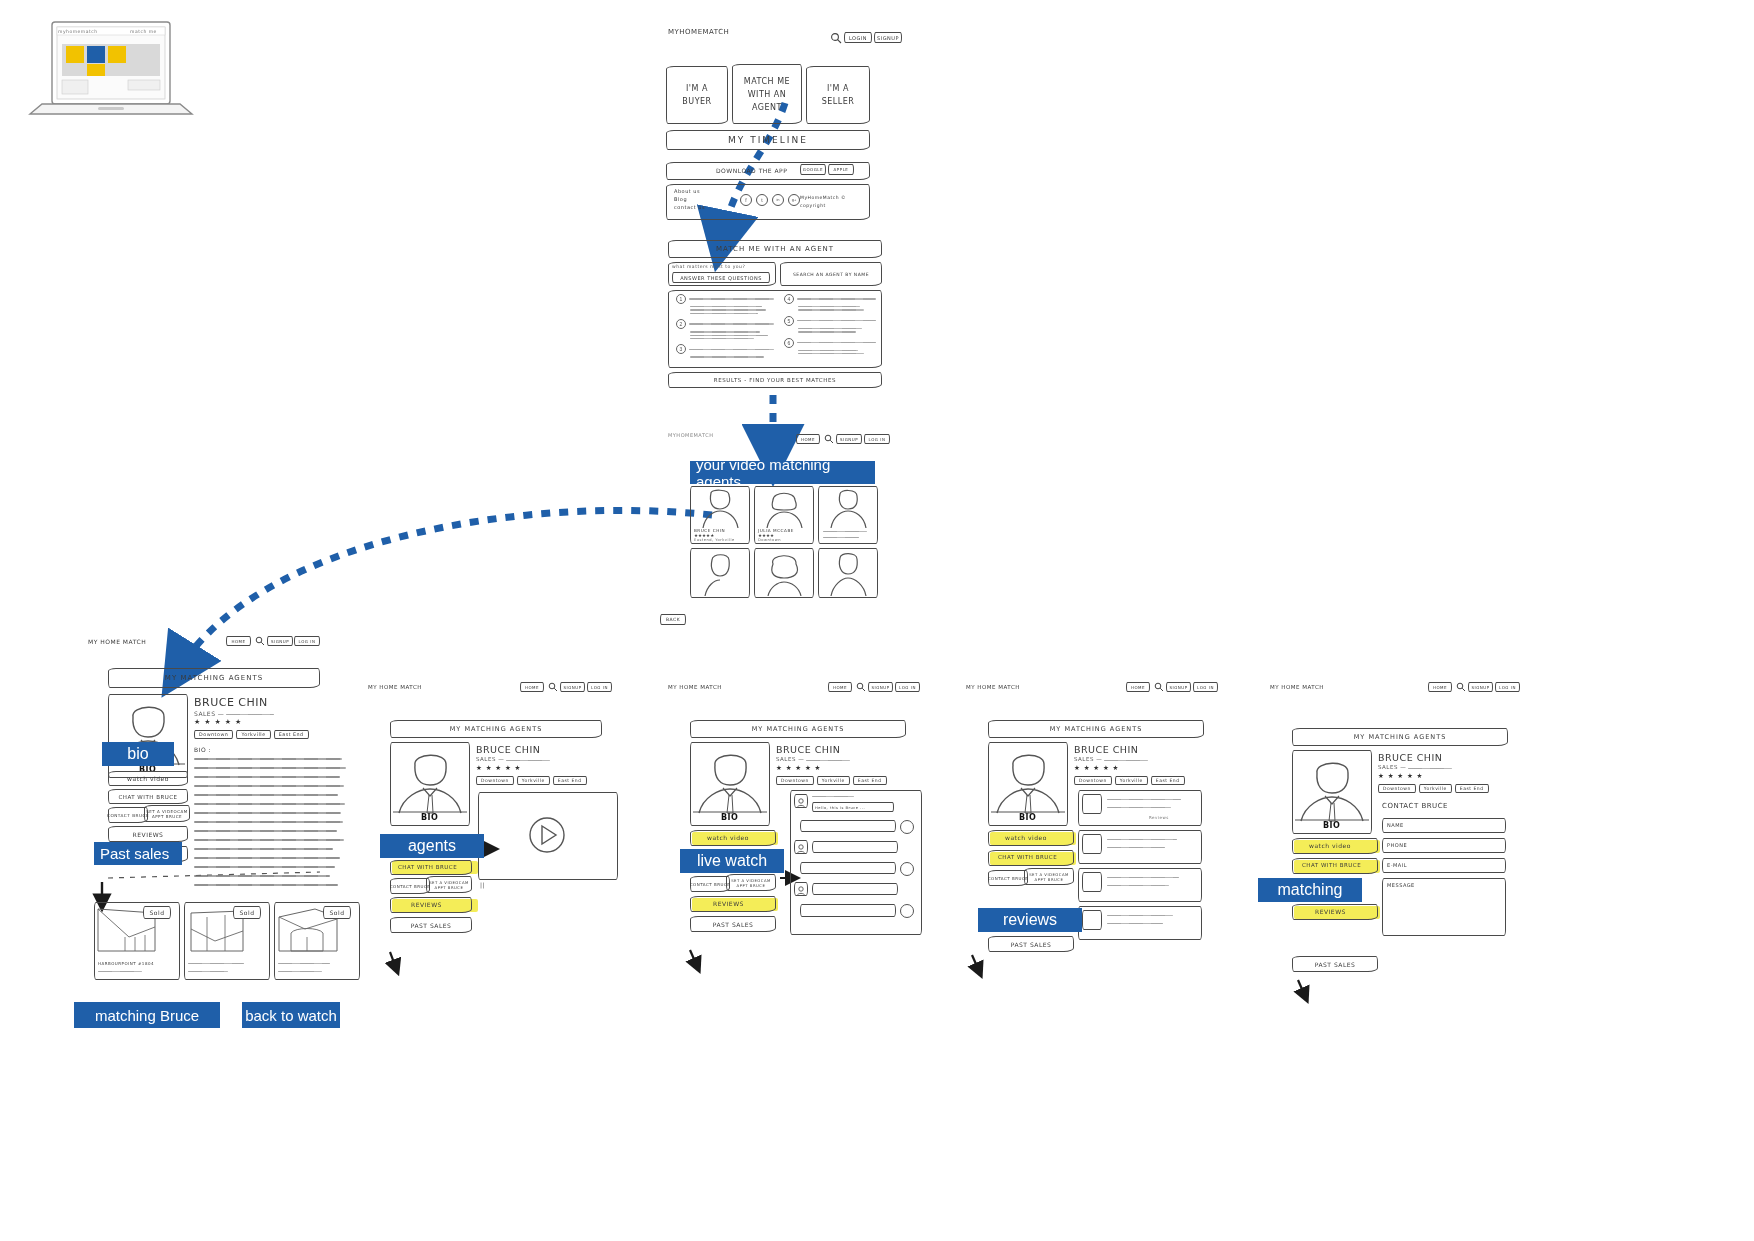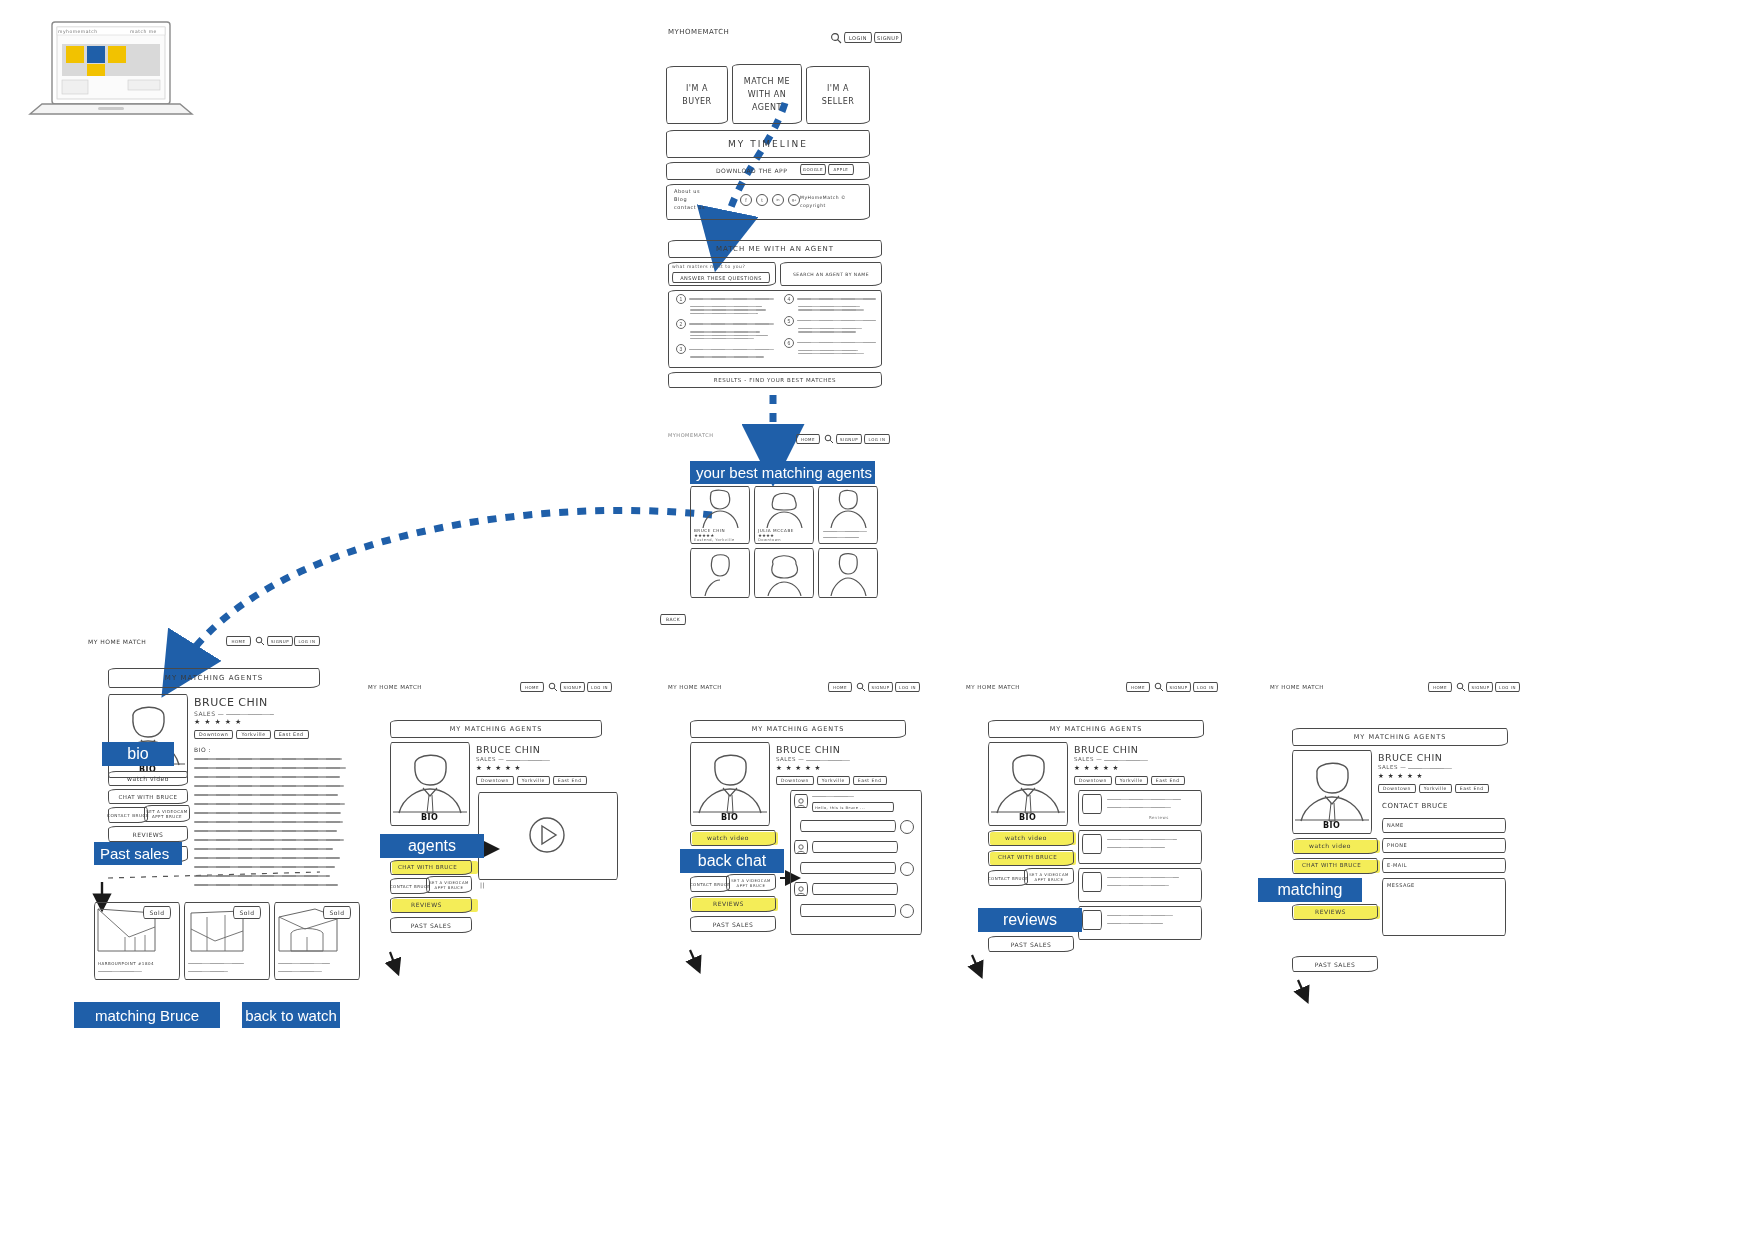--- a/index.html
+++ b/index.html
@@ -100,21 +100,21 @@
   <div class="box ctr hand" style="left:184px;top:6px;width:28px;height:11px;font-size:5px;">LOGIN</div>
   <div class="box ctr hand" style="left:214px;top:6px;width:28px;height:11px;font-size:5px;">SIGNUP</div>
 
   <div class="box wob ctr hand" style="left:6px;top:40px;width:62px;height:58px;font-size:8px;line-height:13px;
               padding:4px;white-space:normal;">I'M A BUYER</div>
   <div class="box wob ctr hand" style="left:72px;top:38px;width:70px;height:60px;font-size:8px;line-height:13px;
               padding:4px;white-space:normal;">MATCH ME WITH AN AGENT</div>
   <div class="box wob ctr hand" style="left:146px;top:40px;width:64px;height:58px;font-size:8px;line-height:13px;
               padding:4px;white-space:normal;">I'M A SELLER</div>
 
-  <div class="box wob ctr hand" style="left:6px;top:104px;width:204px;height:28px;font-size:9px;letter-spacing:2px;">MY TIMELINE</div>
+  <div class="box wob ctr hand" style="left:6px;top:104px;width:204px;height:20px;font-size:9px;letter-spacing:2px;">MY TIMELINE</div>
 
   <div class="box wob hand" style="left:6px;top:136px;width:204px;height:18px;"></div>
   <div class="hand" style="position:absolute;left:56px;top:141px;font-size:6px;">DOWNLOAD THE APP</div>
   <div class="box ctr hand" style="left:140px;top:138px;width:26px;height:11px;font-size:4px;">GOOGLE</div>
   <div class="box ctr hand" style="left:168px;top:138px;width:26px;height:11px;font-size:4px;">APPLE</div>
 
   <div class="box wob" style="left:6px;top:158px;width:204px;height:36px;"></div>
   <div class="hand lc" style="position:absolute;left:14px;top:162px;font-size:5px;">About us</div>
   <div class="hand lc" style="position:absolute;left:14px;top:170px;font-size:5px;">Blog</div>
   <div class="hand lc" style="position:absolute;left:14px;top:178px;font-size:5px;">contact us</div>
@@ -202,21 +202,21 @@
   <div class="hand" style="position:absolute;left:8px;top:4px;font-size:5px;color:#888;">MYHOMEMATCH</div>
   <div class="box ctr hand" style="left:136px;top:6px;width:24px;height:10px;font-size:4px;">HOME</div>
   <svg style="position:absolute;left:164px;top:6px;" width="10" height="10" viewBox="0 0 10 10">
     <circle cx="4" cy="4" r="2.8" fill="none" stroke="#444" stroke-width="1"></circle>
     <line x1="6.2" y1="6.2" x2="9" y2="9" stroke="#444" stroke-width="1"></line>
   </svg>
   <div class="box ctr hand" style="left:176px;top:6px;width:26px;height:10px;font-size:4px;">SIGNUP</div>
   <div class="box ctr hand" style="left:204px;top:6px;width:26px;height:10px;font-size:4px;">LOG IN</div>
 
   <div class="blue c" style="left:30px;top:33px;width:185px;height:23px;font-size:15px;padding-left:6px;
-              justify-content:flex-start;">your best matching agents</div>
+              justify-content:flex-start;">your video matching agents</div>
 
   <div style="position:absolute;left:30px;top:58px;width:190px;">
     <div style="display:flex;gap:4px;margin-bottom:4px;">
       <div class="box" style="position:relative;width:60px;height:58px;">
         <svg width="58" height="40" viewBox="0 0 58 40" style="display:block;margin:1px auto 0;">
           <path d="M20,5 C20,1 38,1 38,7 C40,14 38,20 29,21 C21,21 18,14 20,5 Z" fill="none" stroke="#555" stroke-width="1.2"></path>
           <path d="M12,40 C14,28 23,23 29,23 C36,23 45,28 47,40" fill="none" stroke="#555" stroke-width="1.2"></path>
         </svg>
         <div class="hand" style="position:absolute;left:3px;top:41px;font-size:4.2px;">BRUCE CHIN</div>
         <div style="position:absolute;left:3px;top:46px;font-size:4.5px;color:#444;">★★★★★</div>
@@ -489,21 +489,21 @@
     </svg>
   </div>
   <div class="box" style="left:144px;top:205px;width:86px;height:12px;"></div>
   <div class="box" style="left:132px;top:226px;width:96px;height:13px;"></div>
   <div style="position:absolute;left:232px;top:226px;width:12px;height:12px;border:1.1px solid #555;border-radius:50%;"></div>
 
   <div class="hl" style="left:24px;top:154px;width:86px;height:13px;"></div>
   <div class="box wob" style="left:22px;top:152px;width:86px;height:16px;background:transparent;"></div>
   <div class="hand lc" style="position:absolute;left:39px;top:156px;font-size:6px;">watch video</div>
 
-  <div class="blue c" style="left:12px;top:171px;width:104px;height:24px;font-size:16px;">back chat</div>
+  <div class="blue c" style="left:12px;top:171px;width:104px;height:24px;font-size:16px;">live watch</div>
 
   <div class="box wob ctr hand" style="left:22px;top:198px;width:40px;height:16px;font-size:4px;">CONTACT BRUCE</div>
   <div class="box wob ctr hand" style="left:58px;top:196px;width:50px;height:17px;font-size:3.8px;
               white-space:normal;line-height:5px;padding:1px;">SET A VIDEOCAM APPT BRUCE</div>
 
   <div class="hl" style="left:24px;top:220px;width:86px;height:13px;"></div>
   <div class="box wob" style="left:22px;top:218px;width:86px;height:16px;background:transparent;"></div>
   <div class="hand" style="position:absolute;left:45px;top:222px;font-size:6px;">REVIEWS</div>
 
   <div class="box wob ctr hand" style="left:22px;top:238px;width:86px;height:16px;font-size:6px;">PAST SALES</div>

